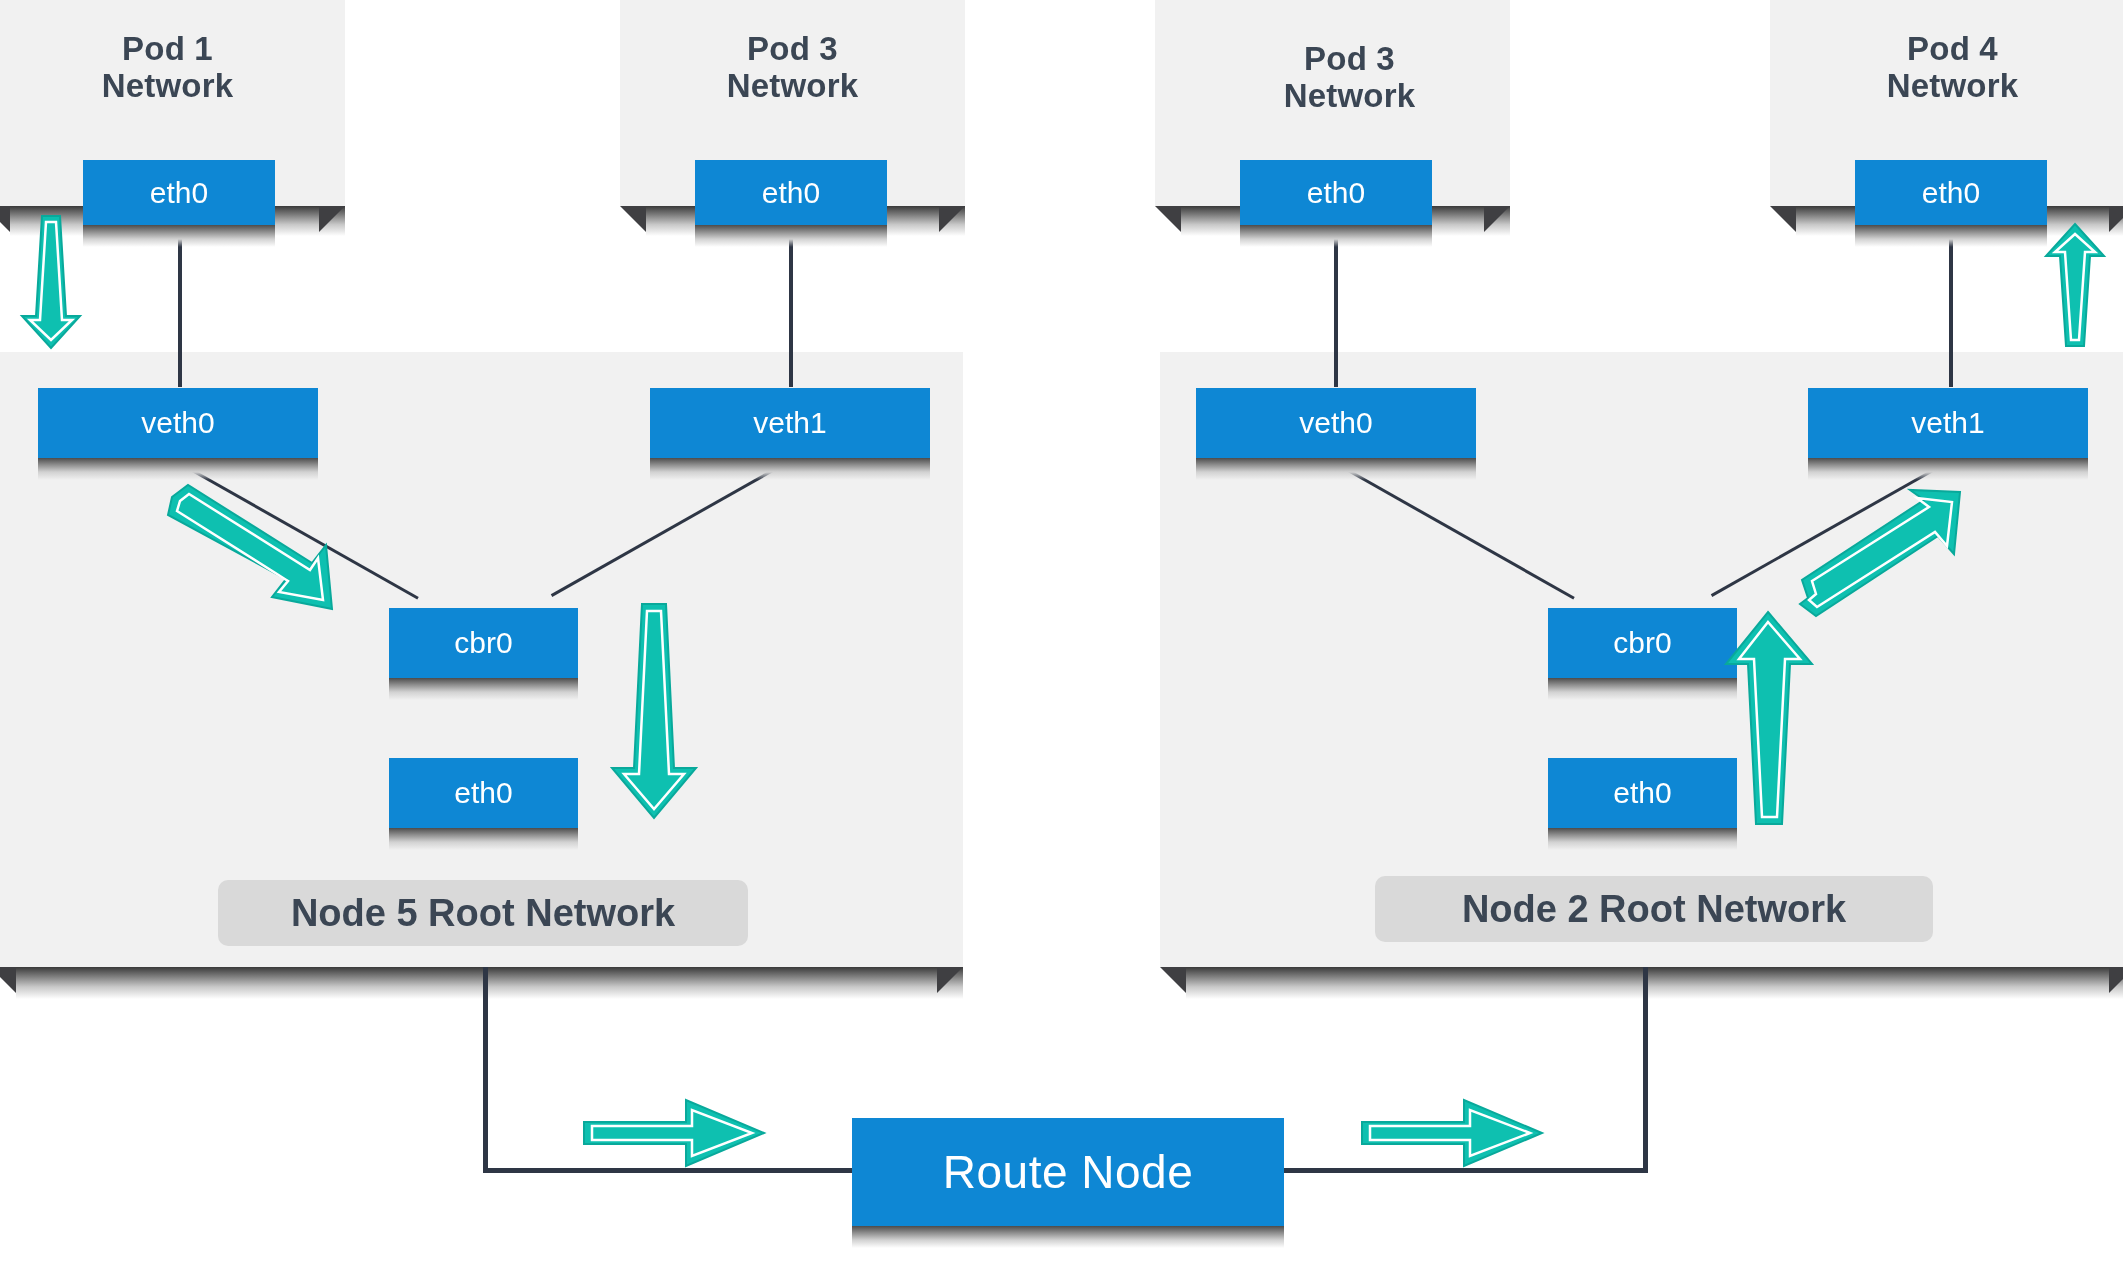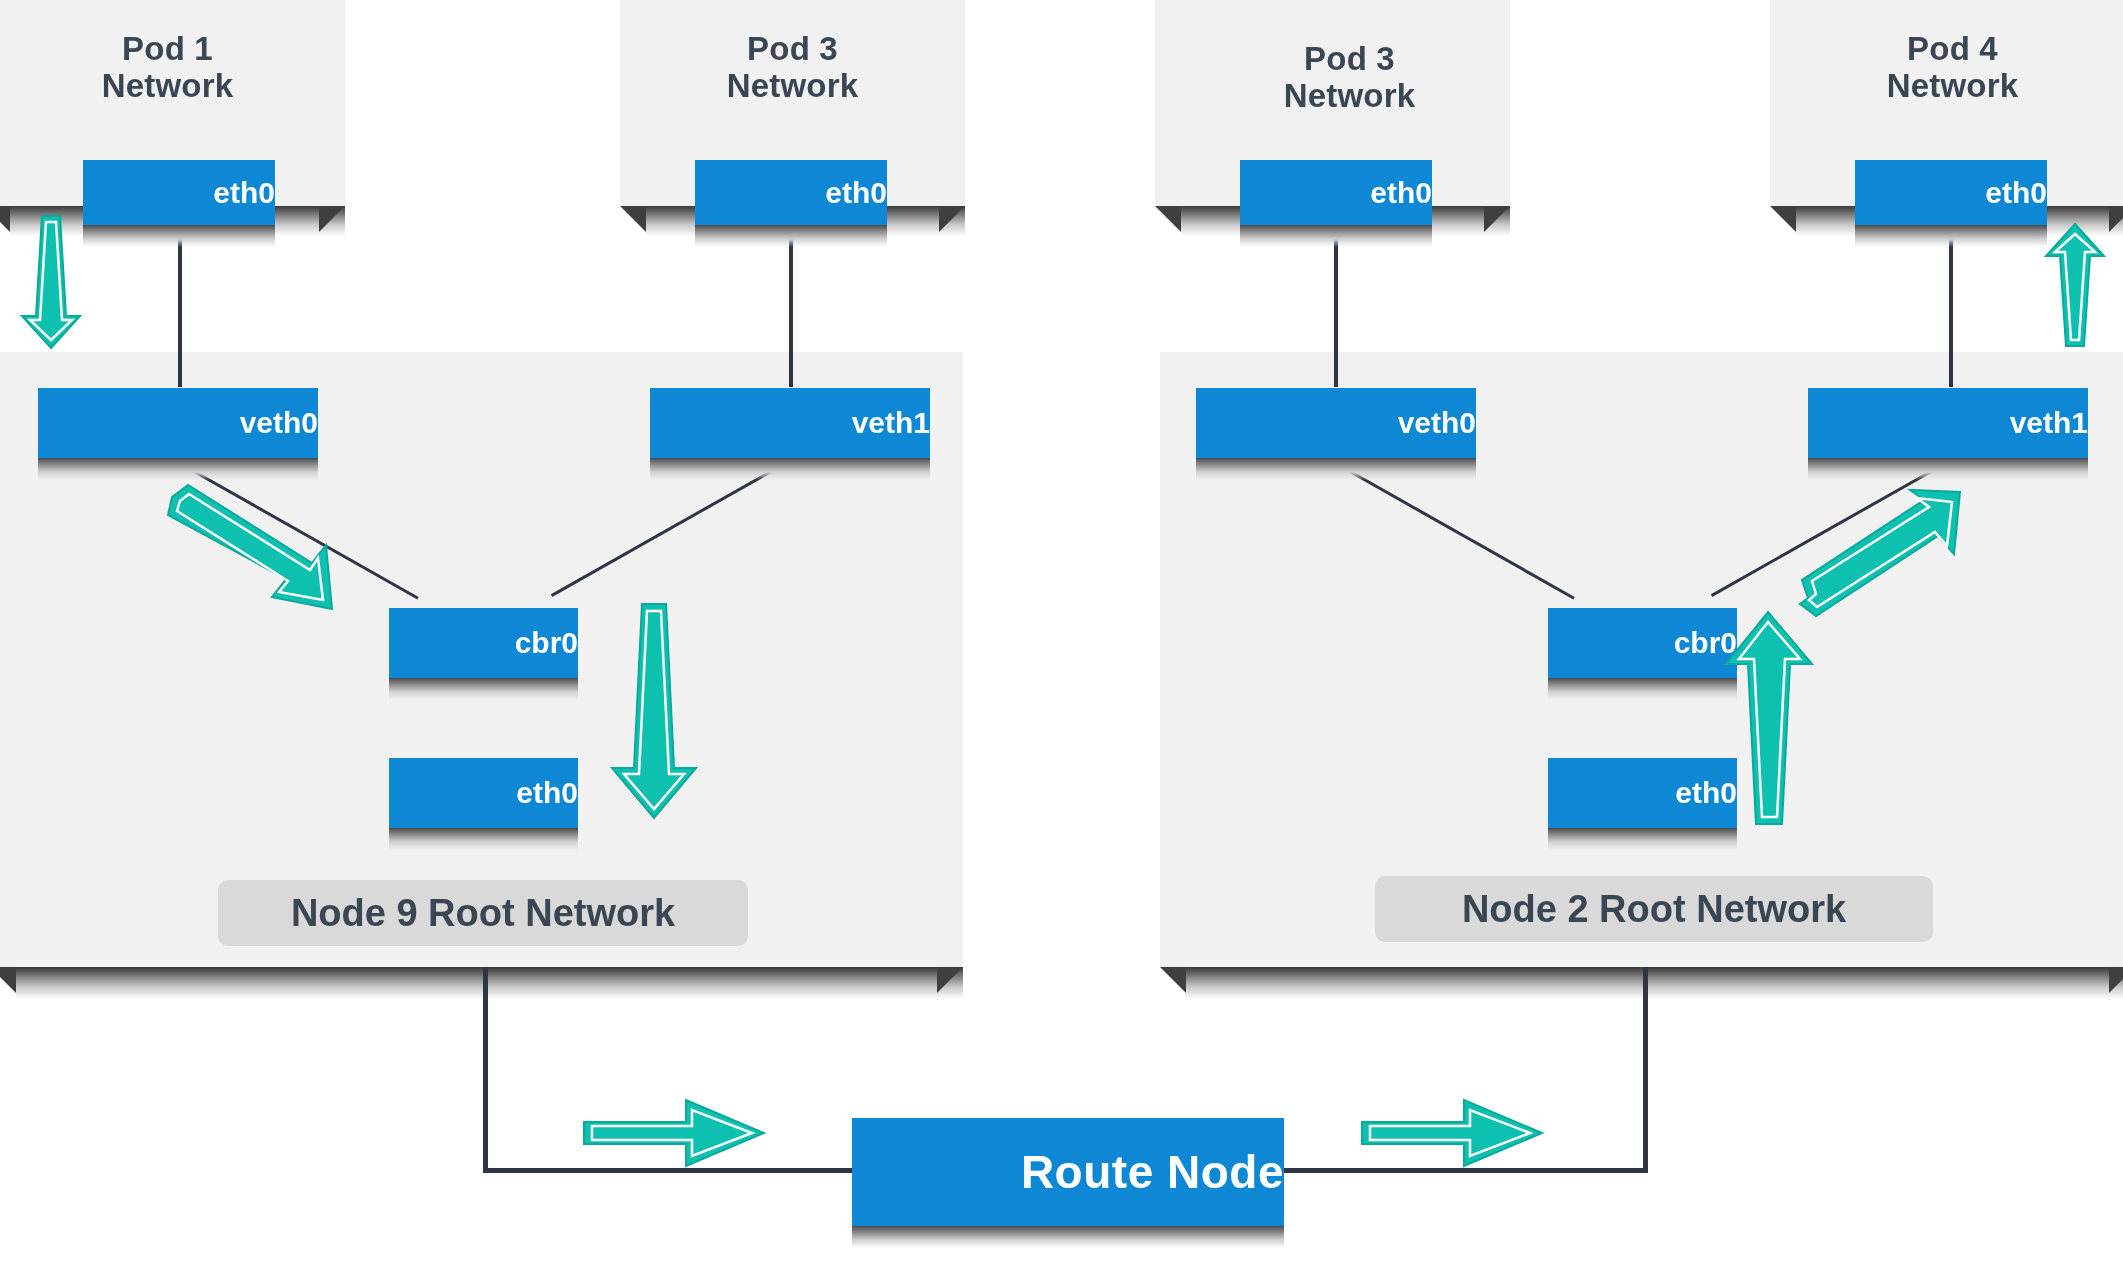--- a/index.html
+++ b/index.html
@@ -51,24 +51,24 @@
     line-height: 1.13;
     color: #3b4654;
     letter-spacing: 0.2px;
   }
 
   
   .blue-box {
     position: absolute;
     background: #0e87d4;
     color: #ffffff;
-    font-weight: bold;
+    font-weight: normal;
     display: flex;
     align-items: center;
-    justify-content: flex-end;
+    justify-content: center;
     box-sizing: border-box;
     z-index: 6;
   }
   .blue-box .bb-label { position: relative; z-index: 2; }
   .blue-box::after {
     content: "";
     position: absolute;
     left: 0; right: 0;
     top: 100%;
     height: 22px;
@@ -189,21 +189,21 @@
     <span class="bb-label">veth1</span>
   </div>
   <div class="blue-box cbr" style="left:389px; top:608px; width:189px; height:70px;">
     <span class="bb-label">cbr0</span>
   </div>
   <div class="blue-box eth-node" style="left:389px; top:758px; width:189px; height:70px;">
     <span class="bb-label">eth0</span>
   </div>
 
   <div class="node-label" style="left:218px; top:880px; width:530px; height:66px;">
-    <span>Node 9 Root Network</span>
+    <span>Node 5 Root Network</span>
   </div>
 
   <div class="container-box" style="left:1160px; top:352px; width:975px; height:615px;"></div>
   <div class="container-shadow" style="left:1186px; top:967px; width:949px; height:32px;"></div>
   <div class="shadow-corner-l" style="left:1160px; top:967px;"></div>
   <div class="shadow-corner-r" style="left:2109px; top:967px;"></div>
 
   <div class="line" style="left:1334px; top:225px; width:4px; height:162px;"></div>
 
   <div class="line" style="left:1949px; top:225px; width:4px; height:162px;"></div>

